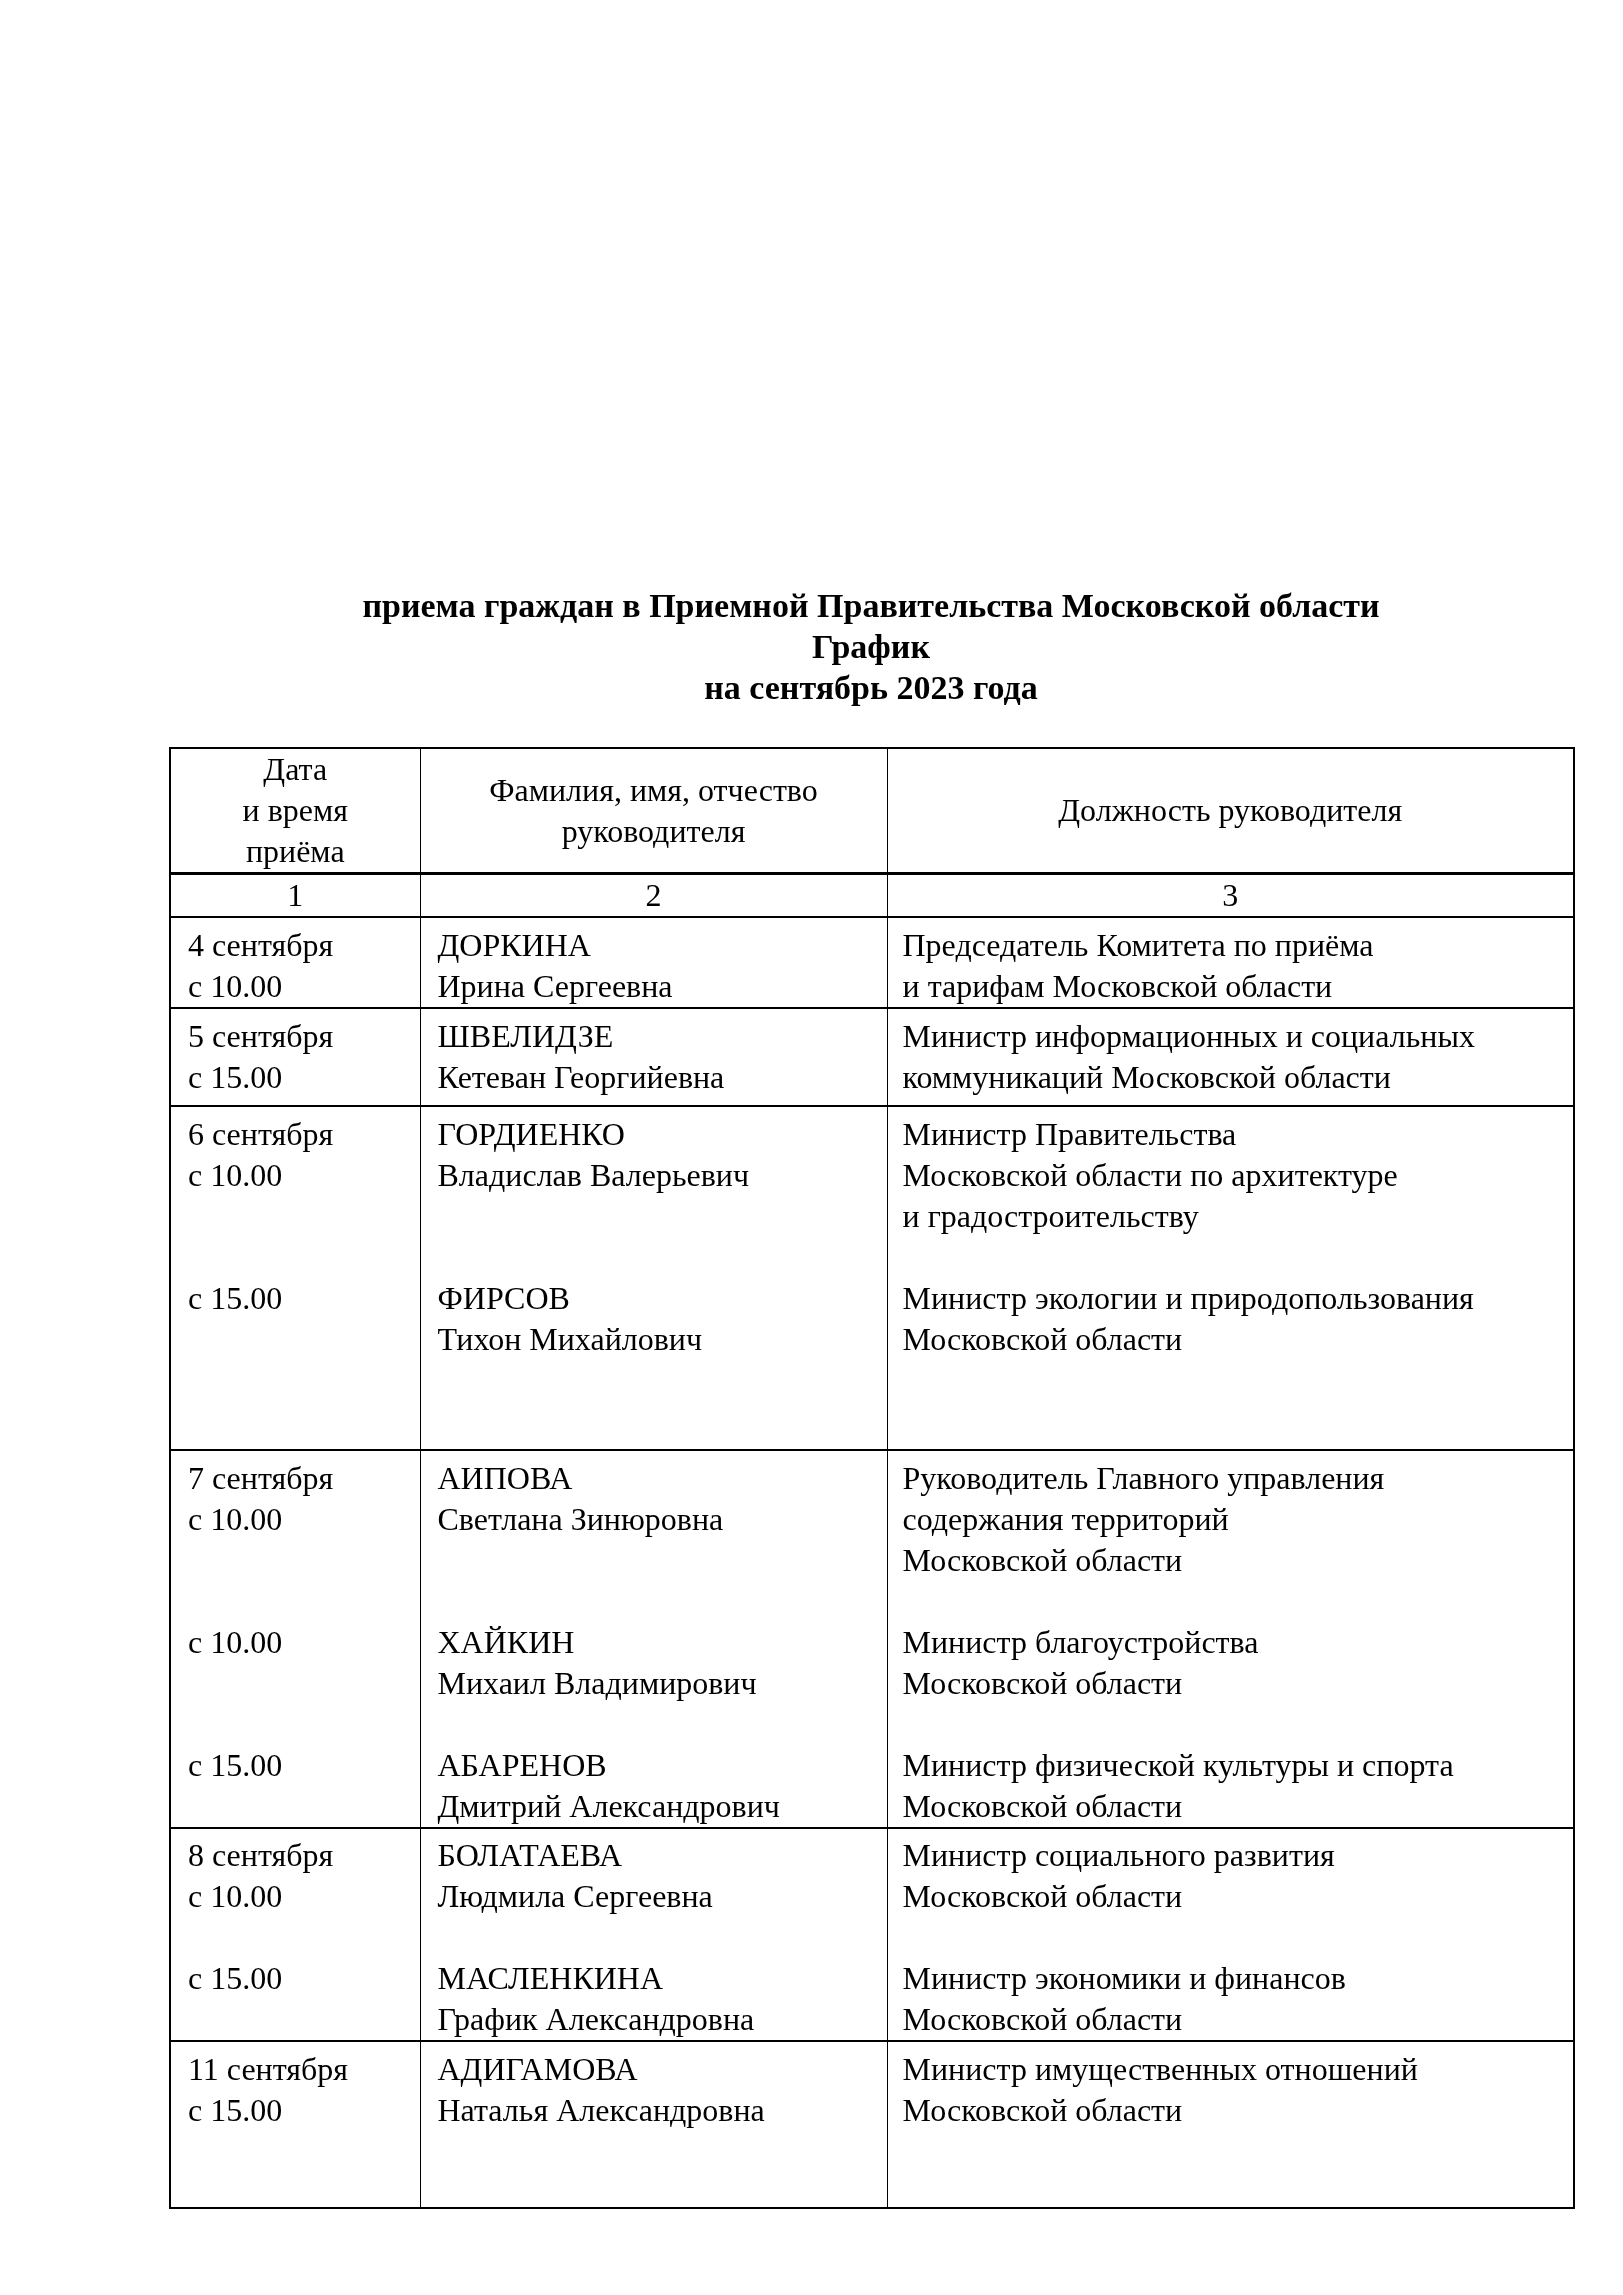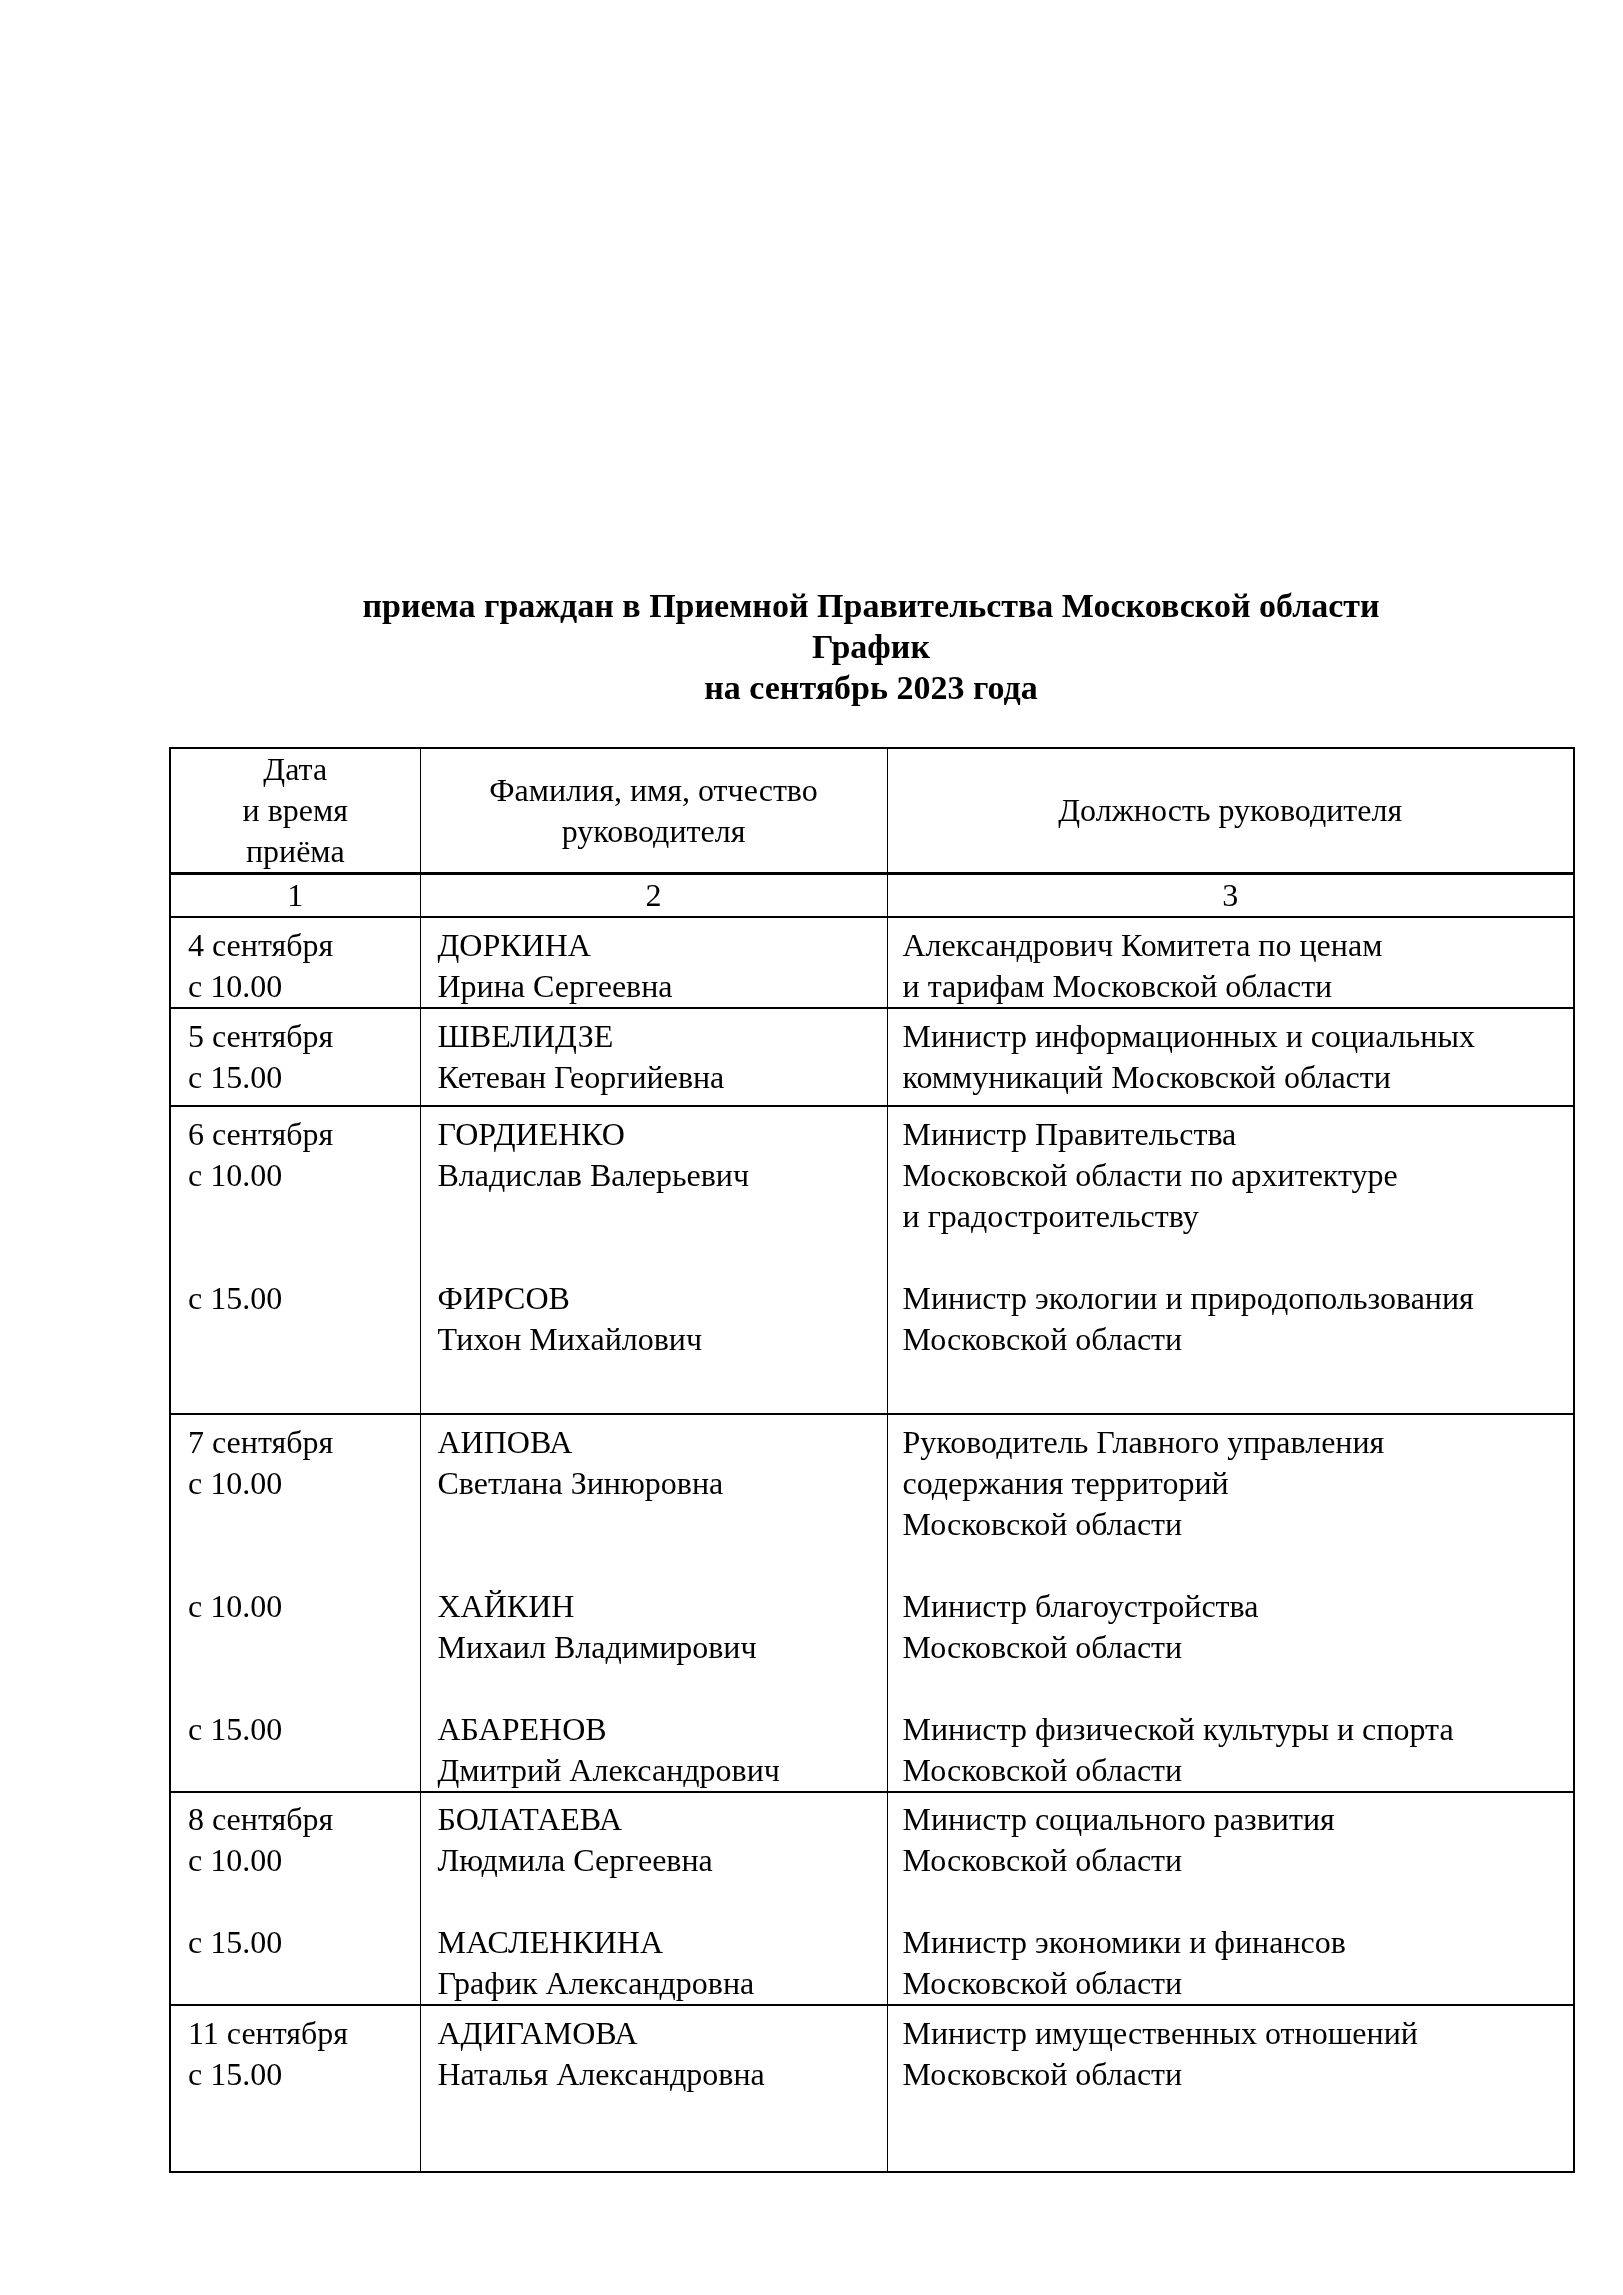--- a/index.html
+++ b/index.html
@@ -64,21 +64,21 @@
   tr.nums-row { height: 42px; }
   tr.nums-row td {
     text-align: center;
     vertical-align: middle;
     padding: 0;
   }
   td.pos-cell { padding-left: 15px; }
   .ln { min-height: 41px; white-space: nowrap; }
   tr.r0 { height: 83px; }
   tr.r1 { height: 98px; }
-  tr.r2 { height: 308px; margin-top: 19px; }
+  tr.r2 { height: 344px; margin-top: 19px; }
   tr.r3 { height: 335px; margin-top: 7px; }
   tr.r4 { height: 203px; }
   tr.r5 { height: 167px; }
 </style>
 </head>
 <body>
 
 <div class="page">
 
   <div class="doc-title">
@@ -116,21 +116,21 @@
       <tr class="r0">
         <td>
             <div class="ln">4 сентября</div>
             <div class="ln">с 10.00</div>
           </td>
         <td>
             <div class="ln">ДОРКИНА</div>
             <div class="ln">Ирина Сергеевна</div>
           </td>
         <td class="pos-cell">
-            <div class="ln">Александрович Комитета по ценам</div>
+            <div class="ln">Председатель Комитета по приёма</div>
             <div class="ln">и тарифам Московской области</div>
           </td>
       </tr>
       <tr class="r1">
         <td>
             <div class="ln">5 сентября</div>
             <div class="ln">с 15.00</div>
           </td>
         <td>
             <div class="ln">ШВЕЛИДЗЕ</div>

